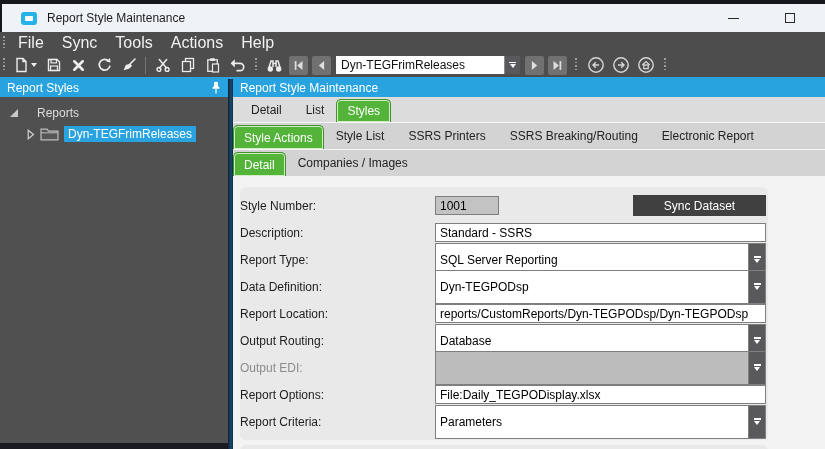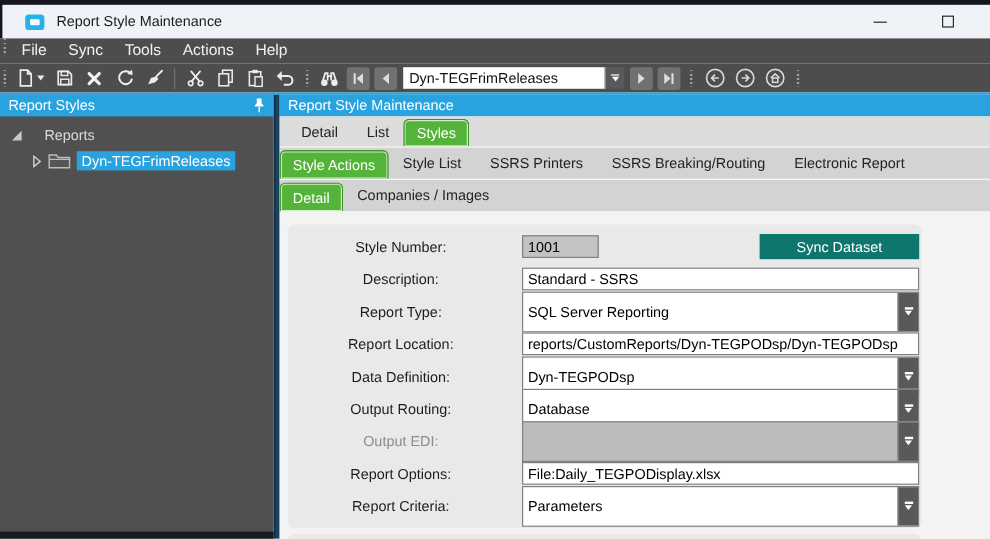--- a/index.html
+++ b/index.html
@@ -10,21 +10,21 @@
   #titlebar { position:absolute; top:0; left:0; right:0; height:32px; background:#eff3f8;
               border-top:4px solid #16161e; border-left:2px solid #16161e; display:flex; align-items:center; }
   .app-icon { width:16px; height:13px; background:#24b2e8; border-radius:3px; margin-left:19px; position:relative; }
   .app-icon::after { content:""; position:absolute; left:4px; top:4px; width:8px; height:5px; background:#fff; border-radius:1px; }
   .title-text { margin-left:10px; font-size:12px; color:#1b1b1b; }
   .win-controls { margin-left:auto; display:flex; align-items:center; gap:46px; margin-right:30px; }
   .glyph-min { width:11px; height:0; border-top:1.6px solid #2a2a2a; display:block; }
   .glyph-max { width:10px; height:10px; border:1.4px solid #2a2a2a; display:block; }
 
   #menubar { position:absolute; top:32px; left:0; right:0; height:21px; background:#4d4d4d;
-             display:flex; color:#f1f1f1; font-size:13px; }
+             display:flex; align-items:center; color:#f1f1f1; font-size:16px; }
   .menu-item { padding:2px 9px; cursor:default; }
   .grip { width:2px; height:14px; margin:0 4px 0 3px;
           background-image:repeating-linear-gradient(to bottom,#9f9f9f 0 1.5px,transparent 1.5px 3.5px); }
 
   #toolbar { position:absolute; top:53px; left:0; right:0; height:24px; background:#4d4d4d;
              display:flex; align-items:center; }
   .tbtn { width:25px; height:22px; display:flex; align-items:center; justify-content:center; flex:none; }
   .tbtn svg { display:block; }
   .tsep { width:1px; height:17px; background:#757575; margin:0 4px; flex:none; }
   .caret { width:0; height:0; border-left:3.5px solid transparent; border-right:3.5px solid transparent;
@@ -66,27 +66,27 @@
                 border-radius:5px 5px 0 0; margin-top:2px; padding:0 10px;
                 box-shadow:inset 0 0 0 1px #d2edc6; }
 
   #content { flex:1; position:relative; background:#f3f3f4; overflow:hidden; }
   .panel { position:absolute; left:7px; top:11px; width:528px; height:253px; background:#e9e9e9;
            border-radius:6px; padding-top:5px; }
   .panel2 { position:absolute; left:7px; top:269px; width:528px; height:30px; background:#e9e9e9;
             border-radius:6px; }
 
   .frow { display:flex; align-items:center; height:27px; }
-  .flabel { width:195px; text-align:center; padding-right:7px; font-size:12px; color:#1d1d1d; flex:none; }
+  .flabel { width:195px; text-align:left; padding-right:7px; font-size:12px; color:#1d1d1d; flex:none; }
   .flabel.disabled { color:#8c8c8c; }
   .ffield { width:331px; flex:none; display:flex; align-items:center; height:19px; }
   input.fld { height:19px; width:100%; border:1px solid #7f7f7f; background:#fff; color:#000;
               font:12px "Liberation Sans", sans-serif; padding:0 4px; border-radius:0; }
   input.fld.ro { width:64px; background:#c3c3c3; }
-  .sync-btn { margin-left:auto; width:133px; height:21px; background:#0f766e; color:#fff;
+  .sync-btn { margin-left:auto; width:133px; height:21px; background:#404040; color:#fff;
               border:none; font:12px "Liberation Sans", sans-serif; cursor:default; }
   .combo { width:100%; height:34px; border:1px solid #7f7f7f; background:#fff; display:flex; }
   .combo .val { flex:1; font-size:12px; color:#000; display:flex; align-items:center; padding:0 4px;
                 overflow:hidden; white-space:nowrap; }
   .combo .dropbtn { width:17px; border-left:1px solid #7f7f7f; }
   .combo.disabled { background:#bcbcbc; }
 </style>
 </head>
 <body>
 
@@ -331,40 +331,40 @@
               <span class="val">SQL Server Reporting</span>
               <span class="dropbtn">
                   <i></i>
                   <b></b>
                 </span>
             </span>
           </span>
         </div>
 
         <div class="frow">
-          <span class="flabel">Report Location:</span>
-          <span class="ffield">
-            <input class="fld" value="reports/CustomReports/Dyn-TEGPODsp/Dyn-TEGPODsp" style="">
-          </span>
-        </div>
-
-        <div class="frow">
           <span class="flabel">Data Definition:</span>
           <span class="ffield">
             <span class="combo">
               <span class="val">Dyn-TEGPODsp</span>
               <span class="dropbtn">
                   <i></i>
                   <b></b>
                 </span>
             </span>
           </span>
         </div>
 
         <div class="frow">
+          <span class="flabel">Report Location:</span>
+          <span class="ffield">
+            <input class="fld" value="reports/CustomReports/Dyn-TEGPODsp/Dyn-TEGPODsp" style="">
+          </span>
+        </div>
+
+        <div class="frow">
           <span class="flabel">Output Routing:</span>
           <span class="ffield">
             <span class="combo">
               <span class="val">Database</span>
               <span class="dropbtn">
                   <i></i>
                   <b></b>
                 </span>
             </span>
           </span>

